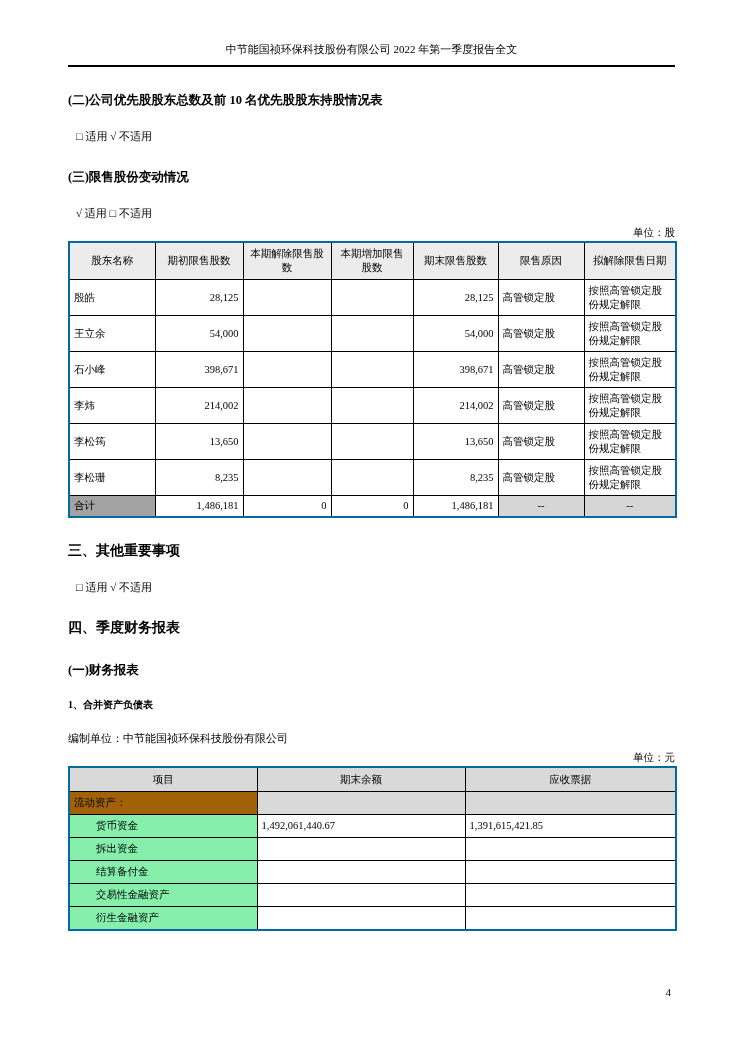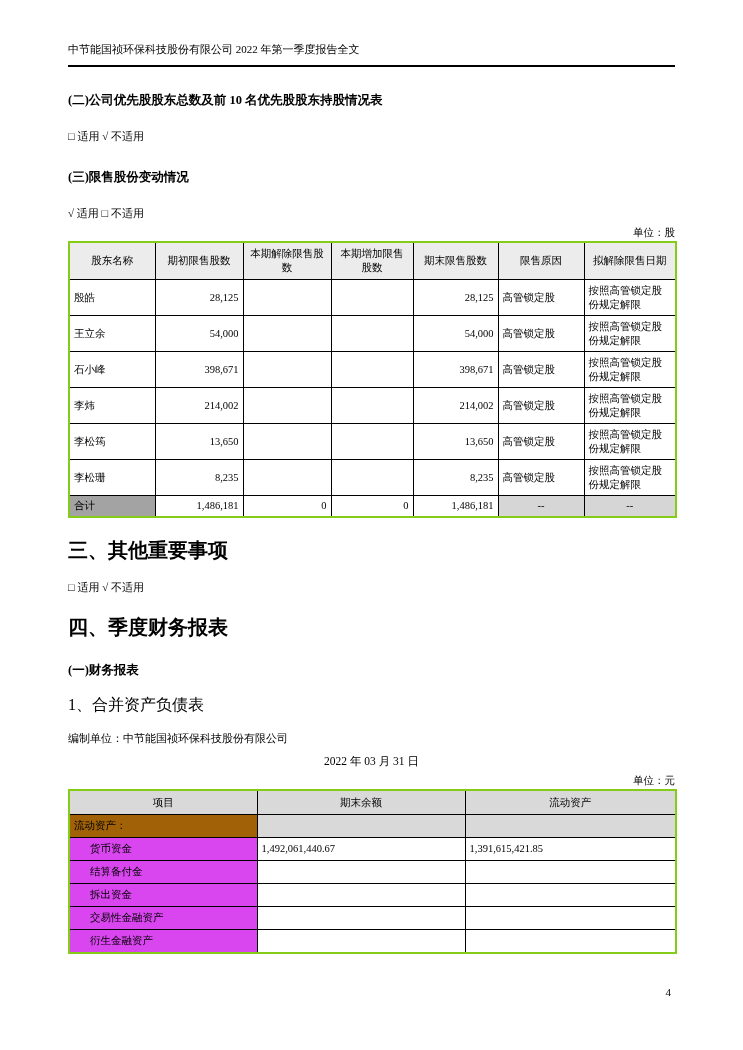--- a/index.html
+++ b/index.html
@@ -5,50 +5,50 @@
   html,body{margin:0;padding:0;}
   body{
     width:743px;height:1050px;
     background:#ffffff;color:#000;
     font-family:"Liberation Serif","DejaVu Serif",serif;
     position:relative;overflow:hidden;
   }
   .page{padding:42px 68px 0;box-sizing:border-box;}
 
   .doc-header{
-    text-align:left;font-size:11px;line-height:14px;
+    text-align:center;font-size:11px;line-height:14px;
     padding-bottom:9px;border-bottom:2px solid #000;
   }
 
   .h-sub{font-weight:bold;font-size:12.5px;line-height:17px;margin:25px 0 0;}
-  .h-main{font-weight:bold;font-size:20px;line-height:19px;margin:23px 0 0;}
-  .h-item{font-weight:normal;font-size:16px;line-height:16px;margin:18px 0 0;}
-  .applicability{font-size:11px;line-height:15px;margin:20px 0 0;}
+  .h-main{font-weight:bold;font-size:14px;line-height:19px;margin:23px 0 0;}
+  .h-item{font-weight:bold;font-size:10px;line-height:16px;margin:18px 0 0;}
+  .applicability{font-size:11px;line-height:15px;margin:20px 8px 0;}
   .prepared-by{font-size:11px;line-height:15px;margin:18px 0 0;}
   .date-line{font-size:11.5px;line-height:15px;margin:8px 0 0;text-align:center;}
   .unit-label{font-size:10.5px;line-height:13px;text-align:right;margin:5px 0 2px;}
 
   table{border-collapse:collapse;width:607px;table-layout:fixed;
-        font-size:10.5px;border:2px solid #84cc16;}
+        font-size:10.5px;border:2px solid #0369a1;}
   td,th{border:1px solid #000;padding:2px 4px;vertical-align:middle;
         overflow:hidden;word-break:break-all;font-weight:normal;}
 
   
   .t1 th{background:#ececec;text-align:center;height:32px;}
   .t1 td{height:31px;line-height:14px;}
   .t1 td.num{text-align:right;padding-left:36px;}
   .t1 td.name,.t1 td.reason,.t1 td.date{text-align:left;}
   .t1 tr.total-row td{height:16px;}
   .t1 tr.total-row td.label{background:#a3a3a3;}
   .t1 tr.total-row td.dash{background:#d6d6d6;text-align:center;}
 
   
   .t2 th{background:#d9d9d9;text-align:center;height:19px;}
   .t2 td{height:18px;line-height:14px;}
-  .t2 td.item{background:#d946ef;text-align:left;padding-left:20px;}
+  .t2 td.item{background:#86efac;text-align:left;padding-left:26px;}
   .t2 tr.section-row td{background:#a16207;}
   .t2 tr.section-row td.item{padding-left:4px;}
   .t2 td.val{text-align:left;background:#fff;}
   .t2 tr.section-row td.val{background:#d9d9d9;}
 
   .page-number{
     position:absolute;top:986px;right:72px;
     font-size:11px;
   }
 </style>
@@ -156,54 +156,53 @@
   </table>
 
   <div class="h-main">三、其他重要事项</div>
   <div class="applicability">□ 适用 √ 不适用</div>
 
   <div class="h-main">四、季度财务报表</div>
   <div class="h-sub">(一)财务报表</div>
   <div class="h-item">1、合并资产负债表</div>
 
   <div class="prepared-by">编制单位：中节能国祯环保科技股份有限公司</div>
-  <div class="date-line">2022 年 03 月 31 日</div>
   <div class="unit-label">单位：元</div>
 
   <table class="t2">
     <colgroup>
       <col style="width:188px">
         <col style="width:208px">
         <col style="width:211px">
     </colgroup>
     <thead>
       <tr>
         <th>项目</th>
         <th>期末余额</th>
-        <th>流动资产</th>
+        <th>应收票据</th>
       </tr>
     </thead>
     <tbody>
         <tr class="section-row">
           <td class="item">流动资产：</td>
           <td class="val"></td>
           <td class="val"></td>
         </tr>
         <tr>
           <td class="item">货币资金</td>
           <td class="val">1,492,061,440.67</td>
           <td class="val">1,391,615,421.85</td>
         </tr>
         <tr>
+          <td class="item">拆出资金</td>
+          <td class="val"></td>
+          <td class="val"></td>
+        </tr>
+        <tr>
           <td class="item">结算备付金</td>
-          <td class="val"></td>
-          <td class="val"></td>
-        </tr>
-        <tr>
-          <td class="item">拆出资金</td>
           <td class="val"></td>
           <td class="val"></td>
         </tr>
         <tr>
           <td class="item">交易性金融资产</td>
           <td class="val"></td>
           <td class="val"></td>
         </tr>
         <tr>
           <td class="item">衍生金融资产</td>

